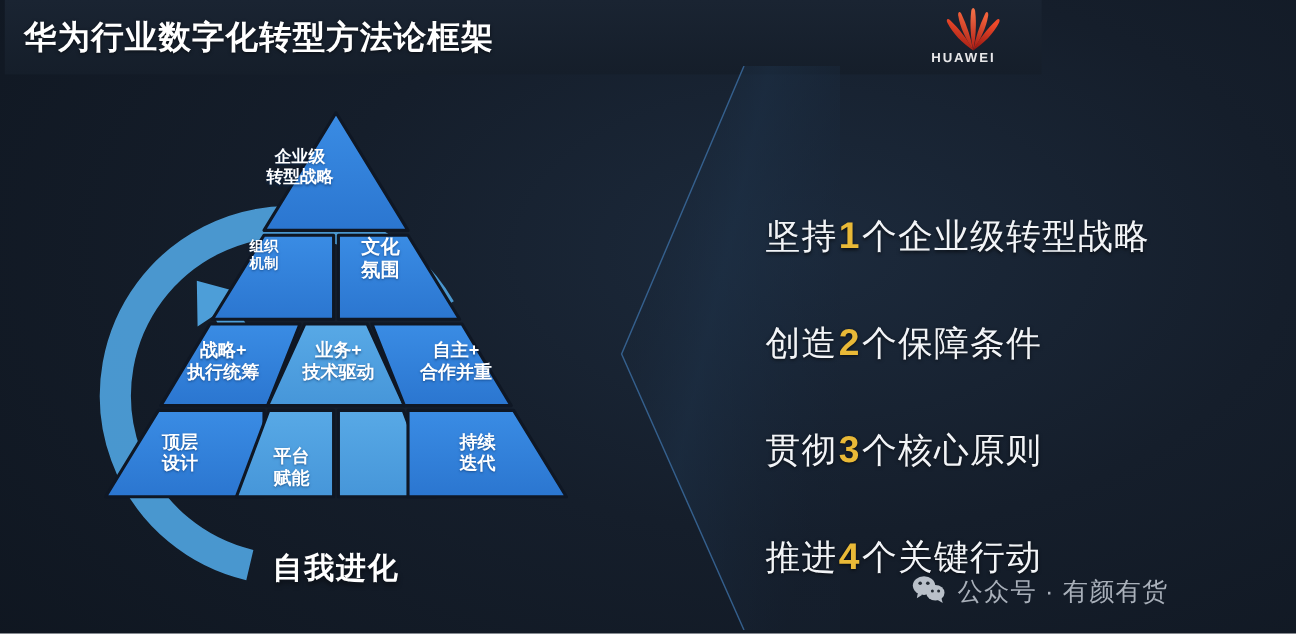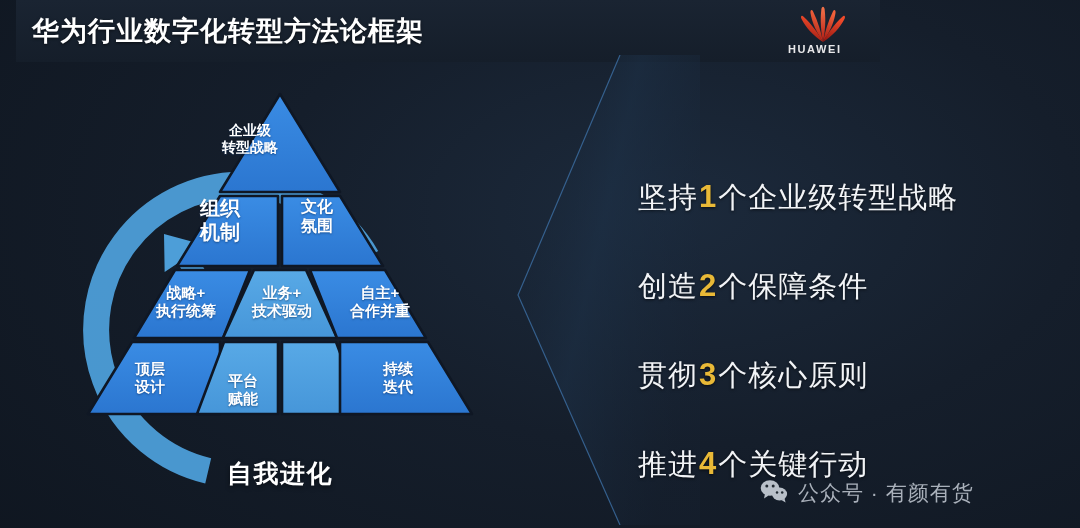--- a/index.html
+++ b/index.html
@@ -12,21 +12,21 @@
     position: relative;
     width: 1080px; height: 528px;
     background:
       radial-gradient(ellipse 900px 520px at 62% 40%, #1c2a3c 0%, #151e2b 45%, #0f1620 100%),
       linear-gradient(135deg, #121a25 0%, #16202e 50%, #0e141d 100%);
     overflow: hidden;
   }
 
   
   #header {
-    position: absolute; left: 16px; top: 0;
+    position: absolute; left: 4px; top: 0;
     width: 864px; height: 62px;
     background: linear-gradient(180deg, #1b2troubles 0%, #16202d 100%);
     background: linear-gradient(180deg, #1a2432 0%, #151e2a 100%);
   }
   #title {
     position: absolute; left: 16px; top: 13px;
     font-size: 27px; font-weight: bold;
     color: #ffffff;
     letter-spacing: 1px;
     text-shadow: 0 1px 3px rgba(0,0,0,.6);
@@ -200,21 +200,21 @@
       <polygon points="202,250 256,250 283,322 202,322" fill="url(#gL)"></polygon>
       <polygon points="260,250 348,250 392,322 260,322" fill="url(#gD)"></polygon>
     </g>
   </svg>
 
   <div class="tile-label" style="left:190px; top:122px; width:120px; font-size:14px;">
     <div>企业级</div>
     <div>转型战略</div>
   </div>
 
-  <div class="tile-label" style="left:180px; top:198px; width:80px; font-size:20px;font-family:Liberation Mono, monospace;">
+  <div class="tile-label" style="left:180px; top:198px; width:80px; font-size:12px;">
     <div>组织</div>
     <div>机制</div>
   </div>
   <div class="tile-label" style="left:277px; top:198px; width:80px; font-size:16px;">
     <div>文化</div>
     <div>氛围</div>
   </div>
 
   <div class="tile-label" style="left:136px; top:284px; width:100px; font-size:15px;">
     <div>战略+</div>

